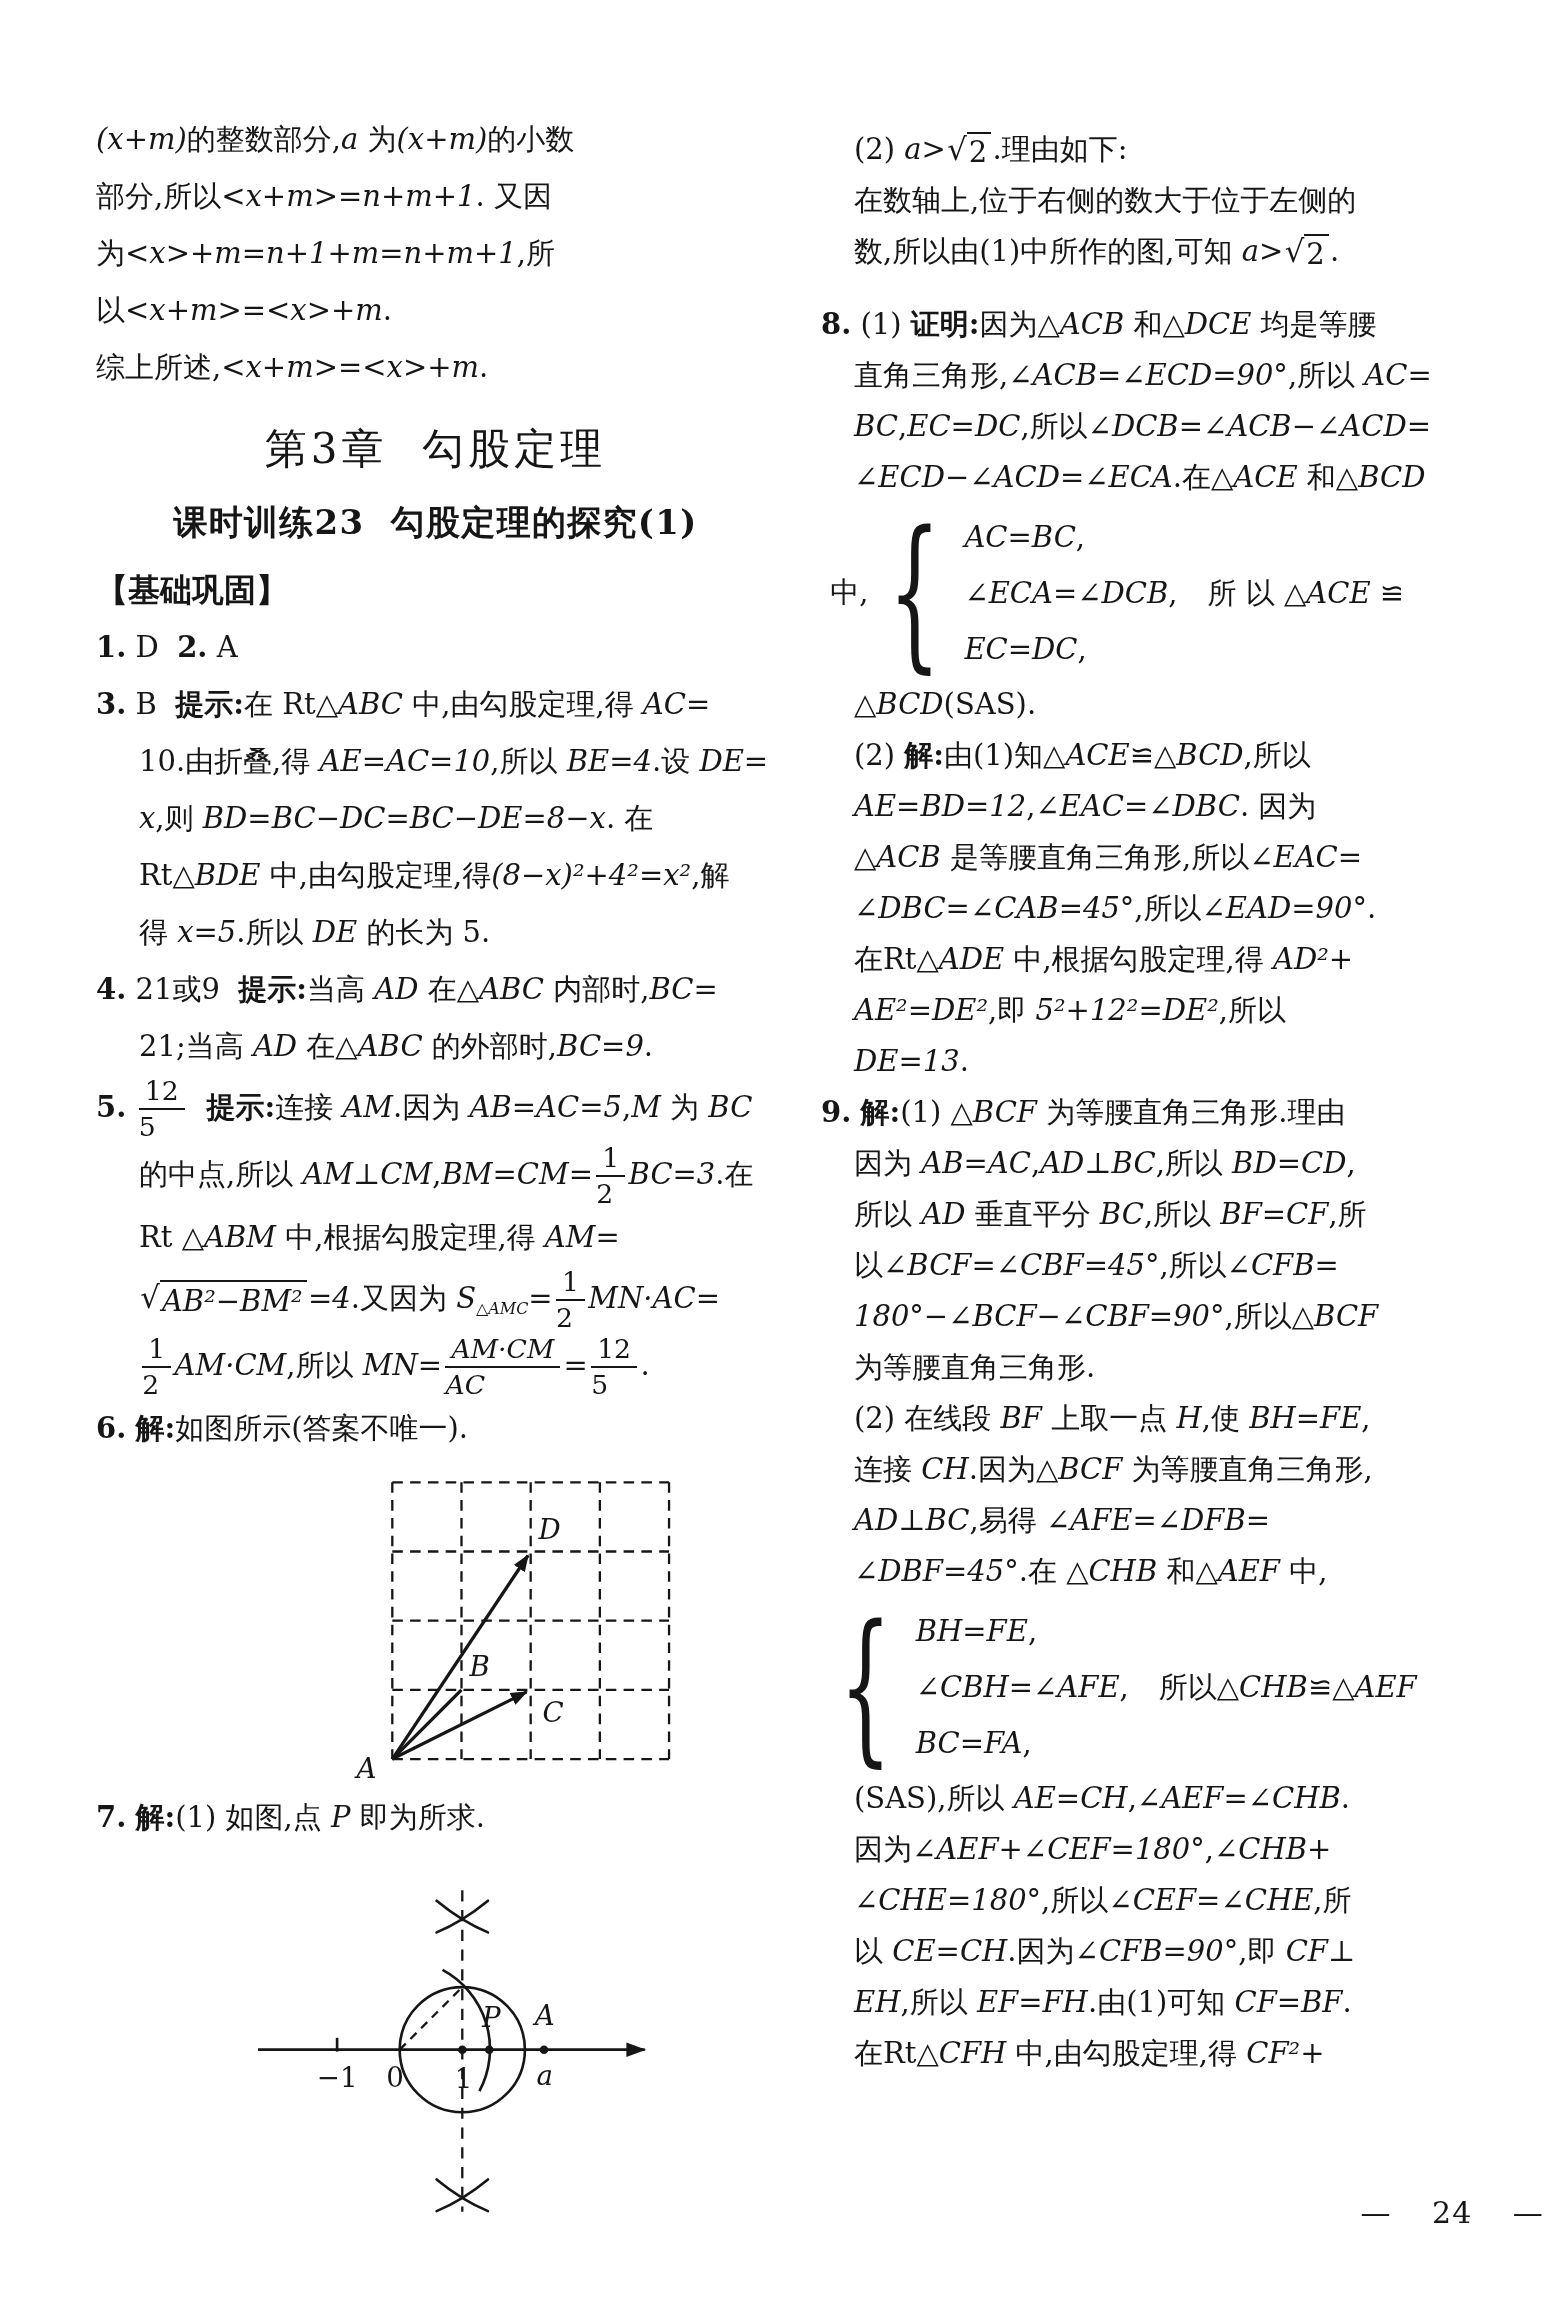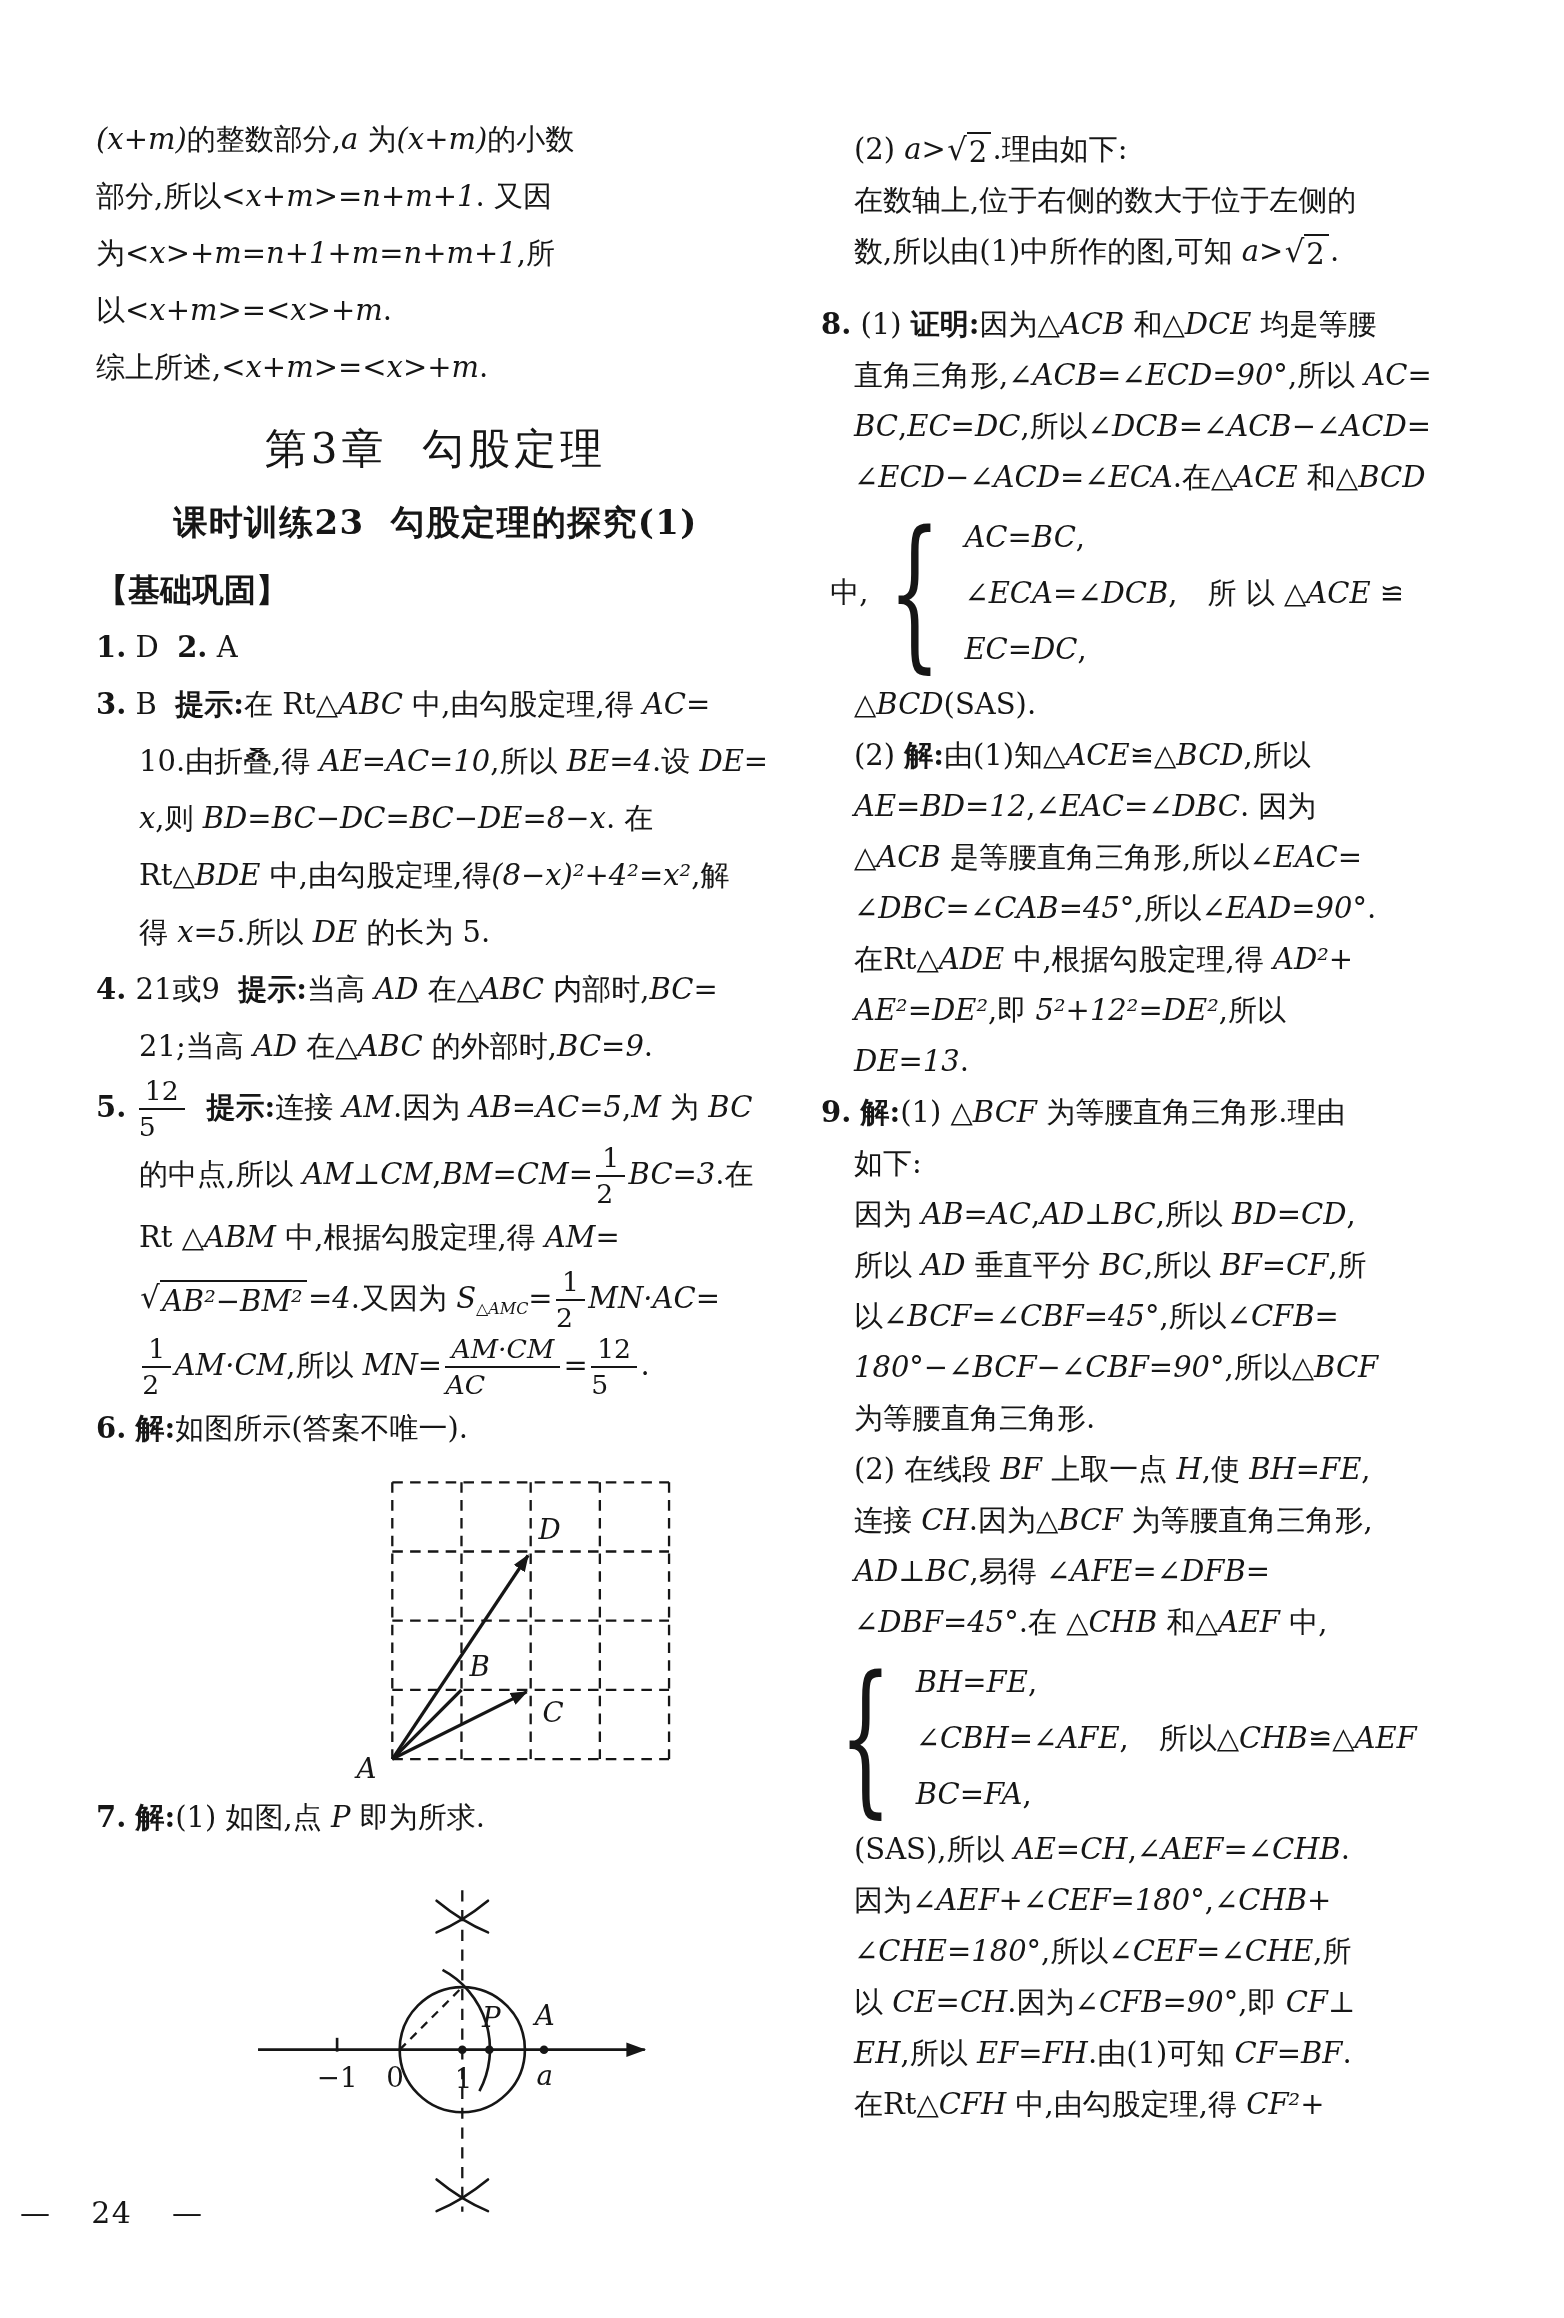--- a/index.html
+++ b/index.html
@@ -34,21 +34,21 @@
   .sys-lead{margin-right:10.5px}
   .brace{font-size:165px;line-height:157px;display:inline-block;transform:scaleX(0.5);transform-origin:50% 50%;margin:0 -10.5px 0 -17px;font-family:"DejaVu Serif",serif;font-weight:400}
   .sys-rows{display:block;margin-left:8px}
   .sys-row{line-height:56px;white-space:nowrap}
   .sys-tail{margin-left:30px}
   .fig{display:block}
   .fig-grid{margin:12px 0 2.6px 237px}
   .fig-constr{margin:6.6px 0 0 152px}
   svg text{font-size:42px;font-family:"DejaVu Serif","Liberation Serif",serif;fill:#161616}
   svg text.itx{font-style:italic}
-  .footer{position:absolute;left:0;top:2195px;width:1564px;text-align:left;font-size:30px}
+  .footer{position:absolute;left:0;top:2195px;width:1564px;text-align:right;font-size:30px}
   .footer span{margin:0 20px;letter-spacing:1.3px}
 </style>
 </head>
 <body>
 
 <div class="col" id="col-left">
     <div class="para ">
       <div class="line"><i class="m">(x+m)</i>的整数部分,<i class="m">a</i> 为<i class="m">(x+m)</i>的小数</div>
       <div class="line">部分,所以<i class="m">&lt;x+m&gt;=n+m+1</i>. 又因</div>
       <div class="line">为<i class="m">&lt;x&gt;+m=n+1+m=n+m+1</i>,所</div>
@@ -172,21 +172,20 @@
       <div class="line">(2) <b class="bb">解:</b>由(1)知<i class="m">△ACE≌△BCD</i>,所以</div>
       <div class="line"><i class="m">AE=BD=12</i>,<i class="m">∠EAC=∠DBC</i>. 因为</div>
       <div class="line"><i class="m">△ACB</i> 是等腰直角三角形,所以<i class="m">∠EAC=</i></div>
       <div class="line"><i class="m">∠DBC=∠CAB=45°</i>,所以<i class="m">∠EAD=90°</i>.</div>
       <div class="line">在Rt<i class="m">△ADE</i> 中,根据勾股定理,得 <i class="m">AD²+</i></div>
       <div class="line"><i class="m">AE²=DE²</i>,即 <i class="m">5²+12²=DE²</i>,所以</div>
       <div class="line"><i class="m">DE=13</i>.</div>
     </div>
     <div class="para hang">
       <div class="line"><b class="bb">9.</b> <b class="bb">解:</b>(1) <i class="m">△BCF</i> 为等腰直角三角形.理由</div>
-      <div class="line">如下:</div>
       <div class="line">因为 <i class="m">AB=AC</i>,<i class="m">AD⊥BC</i>,所以 <i class="m">BD=CD</i>,</div>
       <div class="line">所以 <i class="m">AD</i> 垂直平分 <i class="m">BC</i>,所以 <i class="m">BF=CF</i>,所</div>
       <div class="line">以<i class="m">∠BCF=∠CBF=45°</i>,所以<i class="m">∠CFB=</i></div>
       <div class="line"><i class="m">180°−∠BCF−∠CBF=90°</i>,所以<i class="m">△BCF</i></div>
       <div class="line">为等腰直角三角形.</div>
       <div class="line">(2) 在线段 <i class="m">BF</i> 上取一点 <i class="m">H</i>,使 <i class="m">BH=FE</i>,</div>
       <div class="line">连接 <i class="m">CH</i>.因为<i class="m">△BCF</i> 为等腰直角三角形,</div>
       <div class="line"><i class="m">AD⊥BC</i>,易得 <i class="m">∠AFE=∠DFB=</i></div>
       <div class="line"><i class="m">∠DBF=45°</i>.在 <i class="m">△CHB</i> 和<i class="m">△AEF</i> 中,</div>
     </div>

